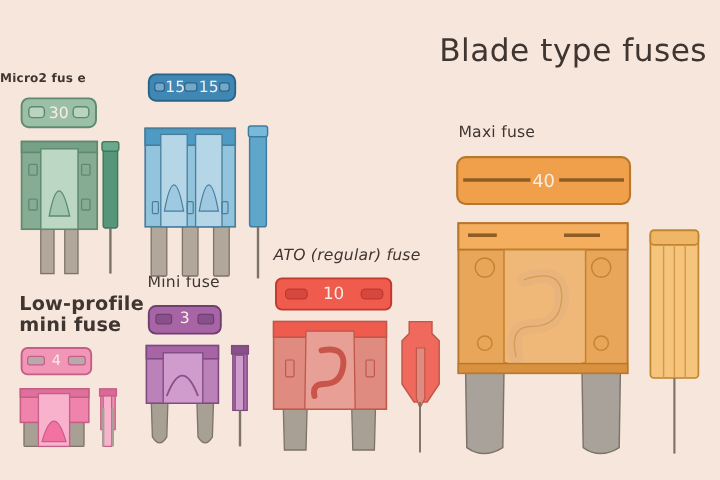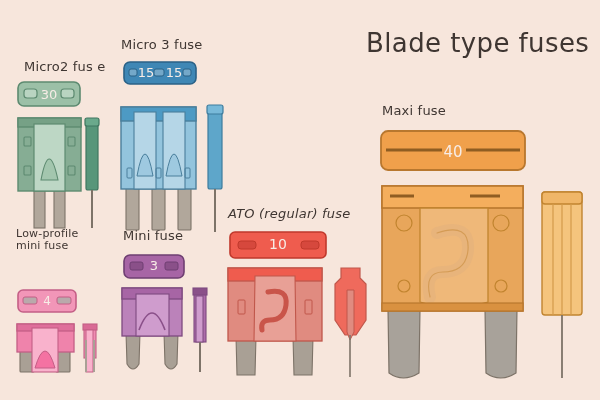--- a/index.html
+++ b/index.html
@@ -48,25 +48,24 @@
     dominant-baseline: middle;
   }
 </style>
 </head>
 <body>
 
 <div id="poster">
 
   <div class="title" style="left:366px; top:28px; font-size:26px;">Blade type fuses</div>
 
-  <div class="label" style="left:24px; top:60px; font-size:13px;">Micro2 fus e</div>
-
-  <div class="label" style="left:121px; top:38px; font-size:13px;">Micro 3 fuse</div>
-
-  <div class="label" style="left:16px; top:228px; font-size:11px;">Low-profile
+  <div class="label" style="left:0; top:60px; font-size:10px;font-weight:bold;">Micro2 fus e</div>
+
+
+  <div class="label" style="left:16px; top:244px; font-size:16px;font-weight:bold;">Low-profile
 mini fuse</div>
 
   <div class="label" style="left:123px; top:229px; font-size:13px;">Mini fuse</div>
 
   <div class="label" style="left:228px; top:207px; font-size:13px;font-style:italic;">ATO (regular) fuse</div>
 
   <div class="label" style="left:382px; top:104px; font-size:13px;text-align:right;">Maxi fuse</div>
 
   <svg class="svgwrap" viewBox="0 0 600 400">
 

